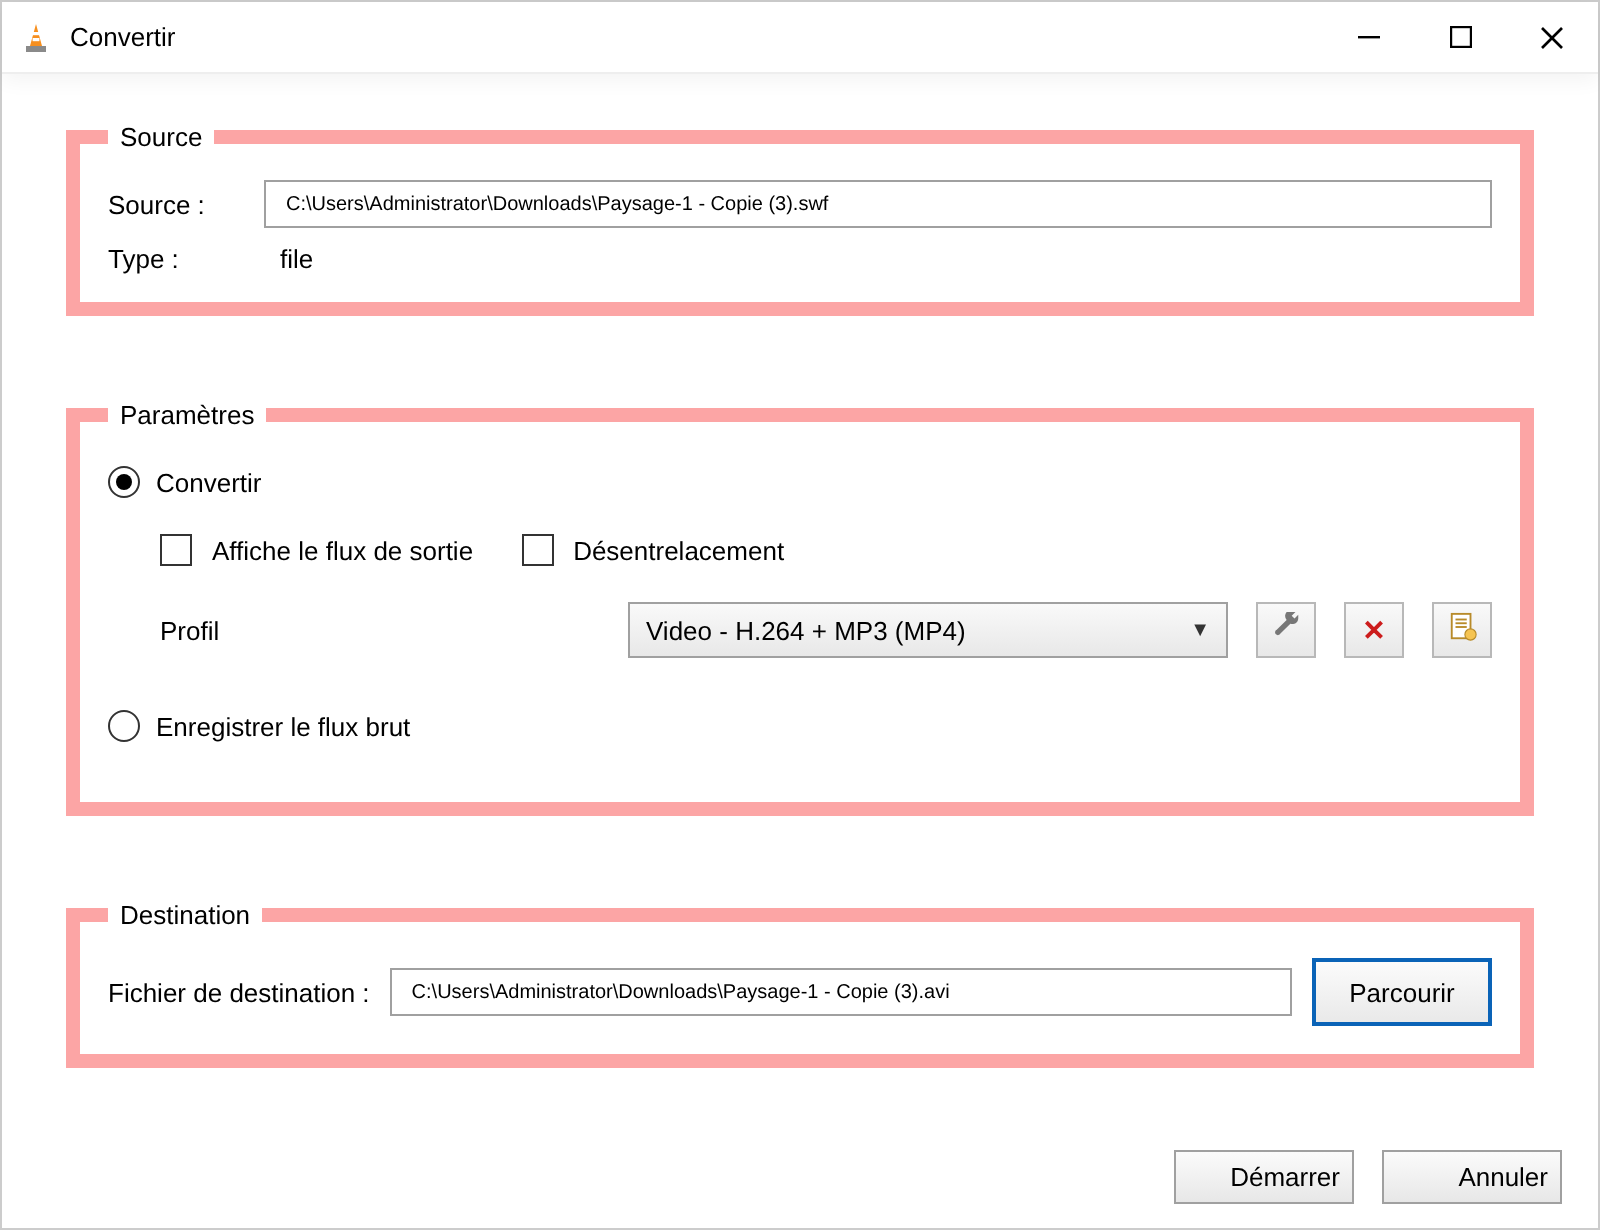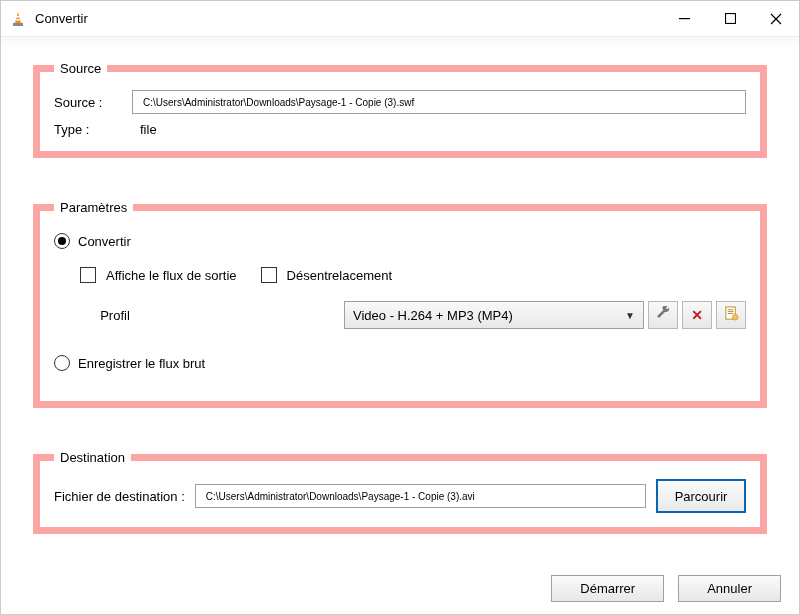--- a/index.html
+++ b/index.html
@@ -134,22 +134,21 @@
   .checkbox {
     width: 16px;
     height: 16px;
     border: 1.5px solid #333;
     background: #fff;
   }
   .profil-row {
     display: flex;
     align-items: center;
     margin: 14px 0 0 26px;
-    gap: 4px;
-    text-align: center;
+    gap: 14px;
   }
   .profil-row .profil-label {
     min-width: 70px;
   }
   .spacer { flex: 1; }
   .select {
     width: 300px;
     height: 28px;
     border: 1px solid #a0a0a0;
     background: linear-gradient(#f9f9f9,#e8e8e8);
@@ -198,21 +197,21 @@
     padding: 2px 18px 12px 18px;
   }
   .btn {
     min-width: 90px;
     height: 27px;
     border: 1px solid #a0a0a0;
     background: linear-gradient(#fbfbfb,#e7e7e7);
     display: flex;
     align-items: center;
     justify-content: flex-end;
-    padding: 0 28px;
+    padding: 0 6px;
   }
   .x-red { color:#cc1c1c; font-weight:bold; font-size:14px; }
 </style>
 </head>
 <body>
 
 <div class="window">
 
   <div class="titlebar">
     <span class="app-icon">

